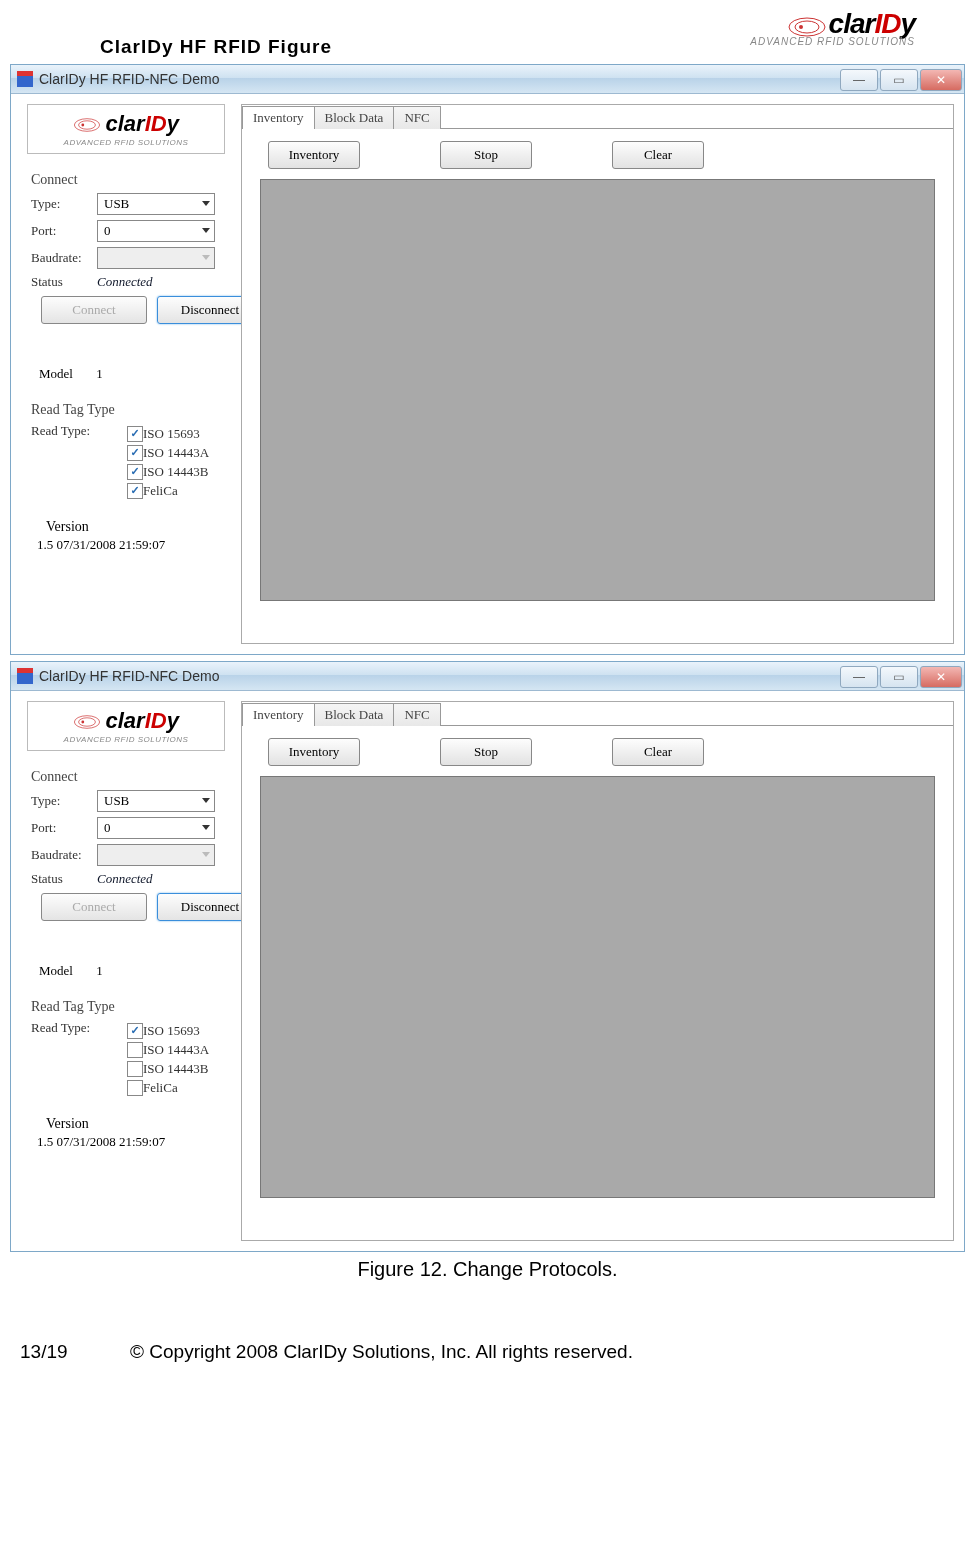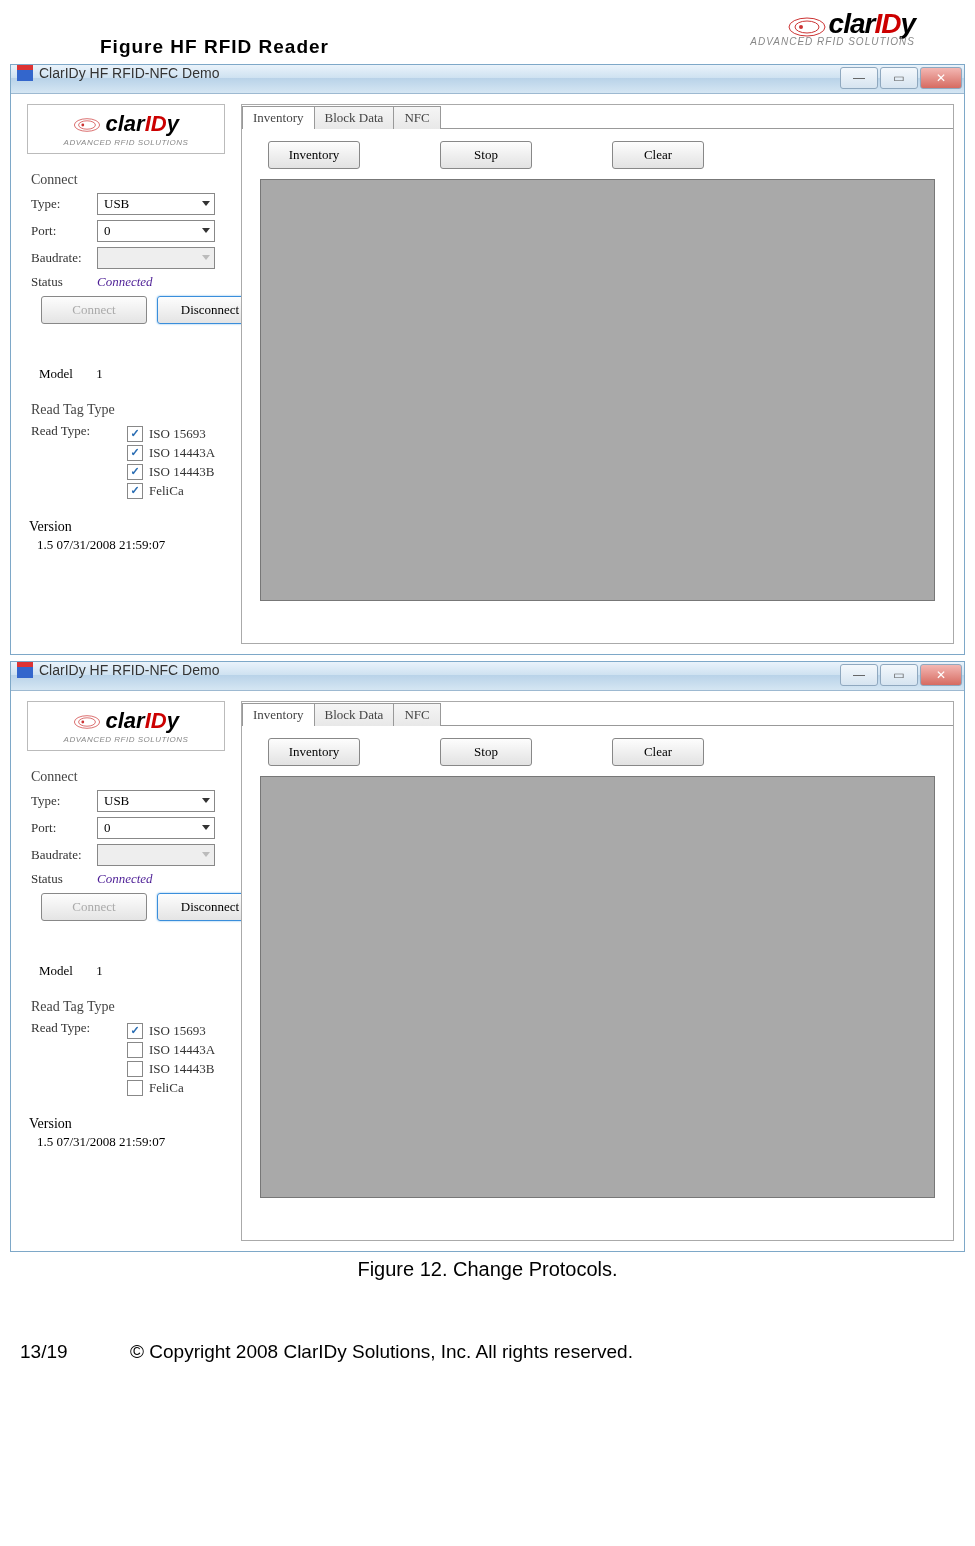--- a/index.html
+++ b/index.html
@@ -53,21 +53,21 @@
   .app-window {
     margin: 0 10px 6px 10px;
     border: 1px solid #7ea8c8;
     background: #fff;
     position: relative;
   }
   .titlebar {
     height: 28px;
     background: linear-gradient(to bottom, #eaf3fb 0%, #cfe2f1 45%, #b8d2e8 46%, #d5e6f3 100%);
     display: flex;
-    align-items: flex-start;
+    align-items: center;
     justify-content: space-between;
     border-bottom: 1px solid #9db9d1;
     font-size: 14px;
     color: #333;
     padding-left: 6px;
   }
   .titlebar-left { display:flex; align-items:center; gap:6px; }
   .title-icon {
     width:16px;height:16px;
     display:flex;flex-direction:column;
@@ -138,46 +138,46 @@
     width:106px;
     padding: 0 4px 0 6px;
     font-family: "Times New Roman", serif;
     font-size:13px;
   }
   .combo.disabled { background:#eee; color:#aaa; }
   .combo .caret {
     width:0;height:0;border-left:4px solid transparent;border-right:4px solid transparent;border-top:5px solid #333;
   }
   .combo.disabled .caret{border-top-color:#bbb;}
-  .status-val { color:#4c1d95; font-family:"Times New Roman",serif; font-style:italic; }
+  .status-val { color:#0f172a; font-family:"Times New Roman",serif; font-style:italic; }
   .btn-row { display:flex; gap:10px; margin:6px 0 4px 10px; }
   .btn {
     min-width:80px;
     height:26px;
     border:1px solid #888;
     border-radius:3px;
     background:linear-gradient(to bottom,#fdfdfd,#e4e4e4);
     font-size:13px;
     font-family:"Times New Roman",serif;
     display:flex;align-items:center;justify-content:center;
     padding:0 12px;
   }
   .btn.disabled{color:#aaa;}
   .btn.focus{border:1px solid #3a8edb; box-shadow:0 0 2px #69aee6;}
   .model-row{margin:6px 0 2px 8px;font-size:13px;font-family:"Times New Roman",serif;}
   .model-row .ml{display:inline-block;width:54px;margin-top:36px;}
 
-  .check-row{display:flex;align-items:center;gap:6px;margin:3px 0;font-size:13px;font-family:"Times New Roman",serif;color:#333;padding-left:16px;}
+  .check-row{display:flex;align-items:center;margin:3px 0;font-size:13px;font-family:"Times New Roman",serif;color:#333;padding-left:16px;}
   .check {
     width:14px;height:14px;border:1px solid #888;background:#fff;display:flex;align-items:center;justify-content:center;
   }
   .check.on::after{content:"✓";font-size:11px;color:#2a6db3;font-weight:bold;}
 
   .version-box{margin:4px 4px 0 4px;padding:2px 4px 4px 4px;}
-  .version-label{font-size:14px;font-family:"Times New Roman",serif;}
+  .version-label{font-size:14px;font-family:"Times New Roman",serif;margin-left:17px;}
   .version-val{font-size:13px;font-family:"Times New Roman",serif;margin:2px 0 0 8px;}
 
   .main-area {
     flex:1;
     border:1px solid #aaa;
     background:#fff;
     margin-left:10px;
     padding:0;
     position:relative;
   }
@@ -246,21 +246,21 @@
     padding: 30px 0 10px 20px;
   }
   .footer .pg{width:110px;}
 </style>
 </head>
 <body>
 
 <div class="page">
 
   <div class="page-header">
-    <div class="doc-title">Figure  HF  RFID  Reader</div>
+    <div class="doc-title">ClarIDy  HF  RFID  Figure</div>
     <div style="text-align:right;">
       <div class="brand-logo">
         <span class="brand-swirl">
           <svg viewBox="0 0 40 24">
               <ellipse cx="20" cy="12" rx="18" ry="9" fill="none" stroke="#c33" stroke-width="1"></ellipse>
               <ellipse cx="20" cy="12" rx="12" ry="6" fill="none" stroke="#c33" stroke-width="1"></ellipse>
               <circle cx="14" cy="12" r="2" fill="#c33"></circle>
             </svg>
         </span><span>clar</span><span class="red">ID</span><span>y</span>
       </div>

